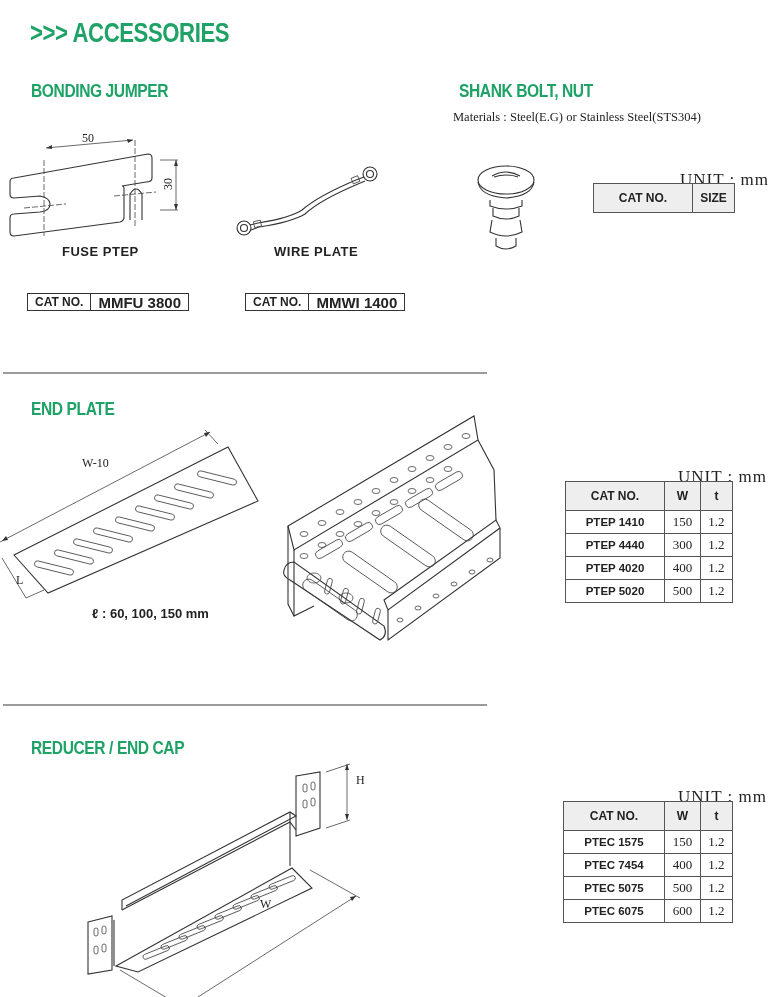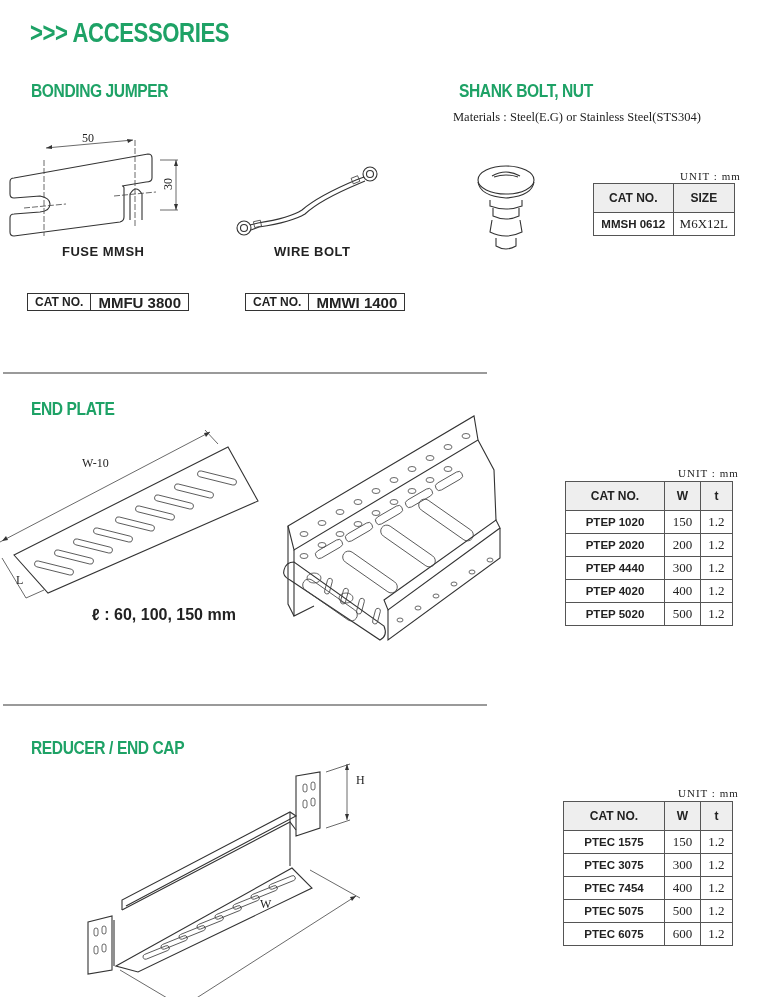--- a/index.html
+++ b/index.html
@@ -3,21 +3,21 @@
 <meta charset="utf-8">
 <style>
   html, body { margin: 0; padding: 0; background: #ffffff; }
   body { width: 783px; height: 997px; position: relative; overflow: hidden; font-family: "Liberation Sans", sans-serif; color: #222; }
   .abs { position: absolute; }
   .green { color: #1ea266; font-family: "Liberation Sans", sans-serif; font-weight: bold; letter-spacing: -0.5px; }
   .page-title { left: 30px; top: 18px; font-size: 27px; transform: scaleX(0.82); transform-origin: left top; }
   .sec-title { font-size: 19px; transform: scaleX(0.82); transform-origin: left top; }
   .serif { font-family: "Liberation Serif", serif; }
   .caption { font-family: "Liberation Sans", sans-serif; font-weight: bold; font-size: 13px; letter-spacing: 0.5px; }
-  .unit { font-family: "Liberation Serif", serif; font-size: 11px; letter-spacing: 1px; }
+  .unit { font-family: "Liberation Serif", serif; font-size: 17px; letter-spacing: 1px; }
   table.spec { border-collapse: collapse; border: 1.5px solid #333; }
   table.spec td, table.spec th { border: 1px solid #555; text-align: center; height: 22px; padding: 0 6px; }
   table.spec th { background: #eeeeee; font-family: "Liberation Sans", sans-serif; font-weight: bold; font-size: 12px; height: 28px; }
   table.spec td.cat { font-family: "Liberation Sans", sans-serif; font-weight: bold; font-size: 11.5px; }
   table.spec td.num { font-family: "Liberation Serif", serif; font-size: 13px; }
   .catbox { display: flex; border: 1.3px solid #333; height: 16px; font-family: "Liberation Sans", sans-serif; font-weight: bold; }
   .catbox span { display: flex; align-items: center; padding: 0 7px; }
   .catbox .lbl { font-size: 12px; border-right: 1px solid #333; }
   .catbox .val { font-size: 15px; }
   .divider { height: 1.5px; background: #9a9a9a; }
@@ -47,34 +47,34 @@
   <path d="M46,28 l6,-3 l0,4 z M133,20 l-6,-1 l1,4 z" fill="#333"></path>
 
   <line class="thin" x1="160" y1="40" x2="178" y2="40"></line>
   <line class="thin" x1="160" y1="90" x2="178" y2="90"></line>
   <line class="thin" x1="176" y1="40" x2="176" y2="90"></line>
   <path d="M176,40 l-2,6 l4,0 z M176,90 l-2,-6 l4,0 z" fill="#333"></path>
   <text class="lbltxt" x="82" y="22">50</text>
   <text class="lbltxt" transform="translate(172,70) rotate(-90)">30</text>
 </svg>
 
-<div class="abs caption" style="left:62px; top:244px;">FUSE MMSH</div>
+<div class="abs caption" style="left:62px; top:244px;">FUSE PTEP</div>
 
 <svg style="left:230px; top:160px;" width="160" height="80">
   <circle class="ln" cx="14" cy="68" r="7"></circle>
   <circle class="ln" cx="14" cy="68" r="3.5"></circle>
   <circle class="ln" cx="140" cy="14" r="7"></circle>
   <circle class="ln" cx="140" cy="14" r="3.5"></circle>
   <path class="ln" d="M20,65 L28,63 Q60,58 72,50 Q88,36 126,20 L134,17"></path>
   <path class="ln" d="M21,70 L29,67 Q62,62 75,54 Q90,40 128,24 L135,21"></path>
   <rect class="thin" x="24" y="61" width="7" height="6" transform="rotate(-12 27 64)"></rect>
   <rect class="thin" x="122" y="17" width="7" height="6" transform="rotate(-22 125 20)"></rect>
 </svg>
 
-<div class="abs caption" style="left:274px; top:244px;">WIRE BOLT</div>
+<div class="abs caption" style="left:274px; top:244px;">WIRE PLATE</div>
 
 <div class="abs catbox" style="left:27px; top:293px;">
   <span class="lbl">CAT NO.</span>
   <span class="val">MMFU 3800</span>
 </div>
 <div class="abs catbox" style="left:245px; top:293px;">
   <span class="lbl">CAT NO.</span>
   <span class="val">MMWI 1400</span>
 </div>
 
@@ -90,24 +90,20 @@
   <path class="ln" d="M16,60 L14,72 Q30,80 46,72 L44,60"></path>
   <path class="ln" d="M20,78 L20,86 Q30,92 40,86 L40,78"></path>
 </svg>
 
 <div class="abs unit" style="left:680px; top:170px;">UNIT : mm</div>
 <table class="abs spec" style="left:593px; top:183px; width:142px;">
   <tbody>
       <tr>
     <th style="width:86px;">CAT NO.</th>
     <th>SIZE</th>
-  </tr>
-  <tr>
-    <td class="cat">MMSH 0612</td>
-    <td class="num">M6X12L</td>
   </tr>
 </tbody>
   </table>
 
 <div class="abs divider" style="left:3px; top:372px; width:484px;"></div>
 
 <div class="abs green sec-title" style="left:31px; top:398px;">END PLATE</div>
 
 <svg style="left:0; top:420px;" width="270" height="180">
 
@@ -127,21 +123,21 @@
     <rect x="54" y="134" width="40" height="6" rx="3" transform="rotate(14 74 137)"></rect>
     <rect x="73" y="123" width="40" height="6" rx="3" transform="rotate(14 93 126)"></rect>
     <rect x="93" y="112" width="40" height="6" rx="3" transform="rotate(14 113 115)"></rect>
     <rect x="115" y="101" width="40" height="6" rx="3" transform="rotate(14 135 104)"></rect>
     <rect x="135" y="90" width="40" height="6" rx="3" transform="rotate(14 155 93)"></rect>
     <rect x="154" y="79" width="40" height="6" rx="3" transform="rotate(14 174 82)"></rect>
     <rect x="174" y="68" width="40" height="6" rx="3" transform="rotate(14 194 71)"></rect>
     <rect x="197" y="55" width="40" height="6" rx="3" transform="rotate(14 217 58)"></rect>
   </g>
 </svg>
-<div class="abs" style="left:92px; top:606px; font-size:16px; font-weight:bold; font-family:'Liberation Sans',sans-serif;">ℓ : 60, 100, 150 mm</div>
+<div class="abs" style="left:92px; top:606px; font-size:13px; font-weight:bold; font-family:'Liberation Sans',sans-serif;">ℓ : 60, 100, 150 mm</div>
 
 <svg style="left:284px; top:410px;" width="240" height="240">
   <path class="ln" d="M4,116 L190,6 L194,30 L10,140 Z"></path>
   <path class="ln" d="M10,140 L10,206 L30,196"></path>
   <path class="ln" d="M4,116 L4,194 L10,206"></path>
   <path class="ln" d="M194,30 L210,60 L212,110"></path>
   <path class="ln" d="M100,190 L212,110 L216,118 L104,200 Z"></path>
   <path class="ln" d="M104,200 L104,230 L216,148 L216,118"></path>
   <path class="ln" d="M0,160 Q2,152 10,152 L100,216 Q104,226 96,230 L6,170 Q-2,166 0,160 Z"></path>
   <g class="thin">
@@ -190,27 +186,22 @@
 
 <div class="abs unit" style="left:678px; top:467px;">UNIT : mm</div>
 <table class="abs spec" style="left:565px; top:481px; width:168px;">
   <tbody>
       <tr>
     <th style="width:86px;">CAT NO.</th>
     <th>W</th>
     <th>t</th>
   </tr>
   <tr>
-        <td class="cat">PTEP 1020</td>
+        <td class="cat">PTEP 1410</td>
         <td class="num">150</td>
-        <td class="num">1.2</td>
-      </tr>
-  <tr>
-        <td class="cat">PTEP 2020</td>
-        <td class="num">200</td>
         <td class="num">1.2</td>
       </tr>
   <tr>
         <td class="cat">PTEP 4440</td>
         <td class="num">300</td>
         <td class="num">1.2</td>
       </tr>
   <tr>
         <td class="cat">PTEP 4020</td>
         <td class="num">400</td>
@@ -283,25 +274,20 @@
     <th style="width:88px;">CAT NO.</th>
     <th>W</th>
     <th>t</th>
   </tr>
   <tr>
         <td class="cat">PTEC 1575</td>
         <td class="num">150</td>
         <td class="num">1.2</td>
       </tr>
   <tr>
-        <td class="cat">PTEC 3075</td>
-        <td class="num">300</td>
-        <td class="num">1.2</td>
-      </tr>
-  <tr>
         <td class="cat">PTEC 7454</td>
         <td class="num">400</td>
         <td class="num">1.2</td>
       </tr>
   <tr>
         <td class="cat">PTEC 5075</td>
         <td class="num">500</td>
         <td class="num">1.2</td>
       </tr>
   <tr>

